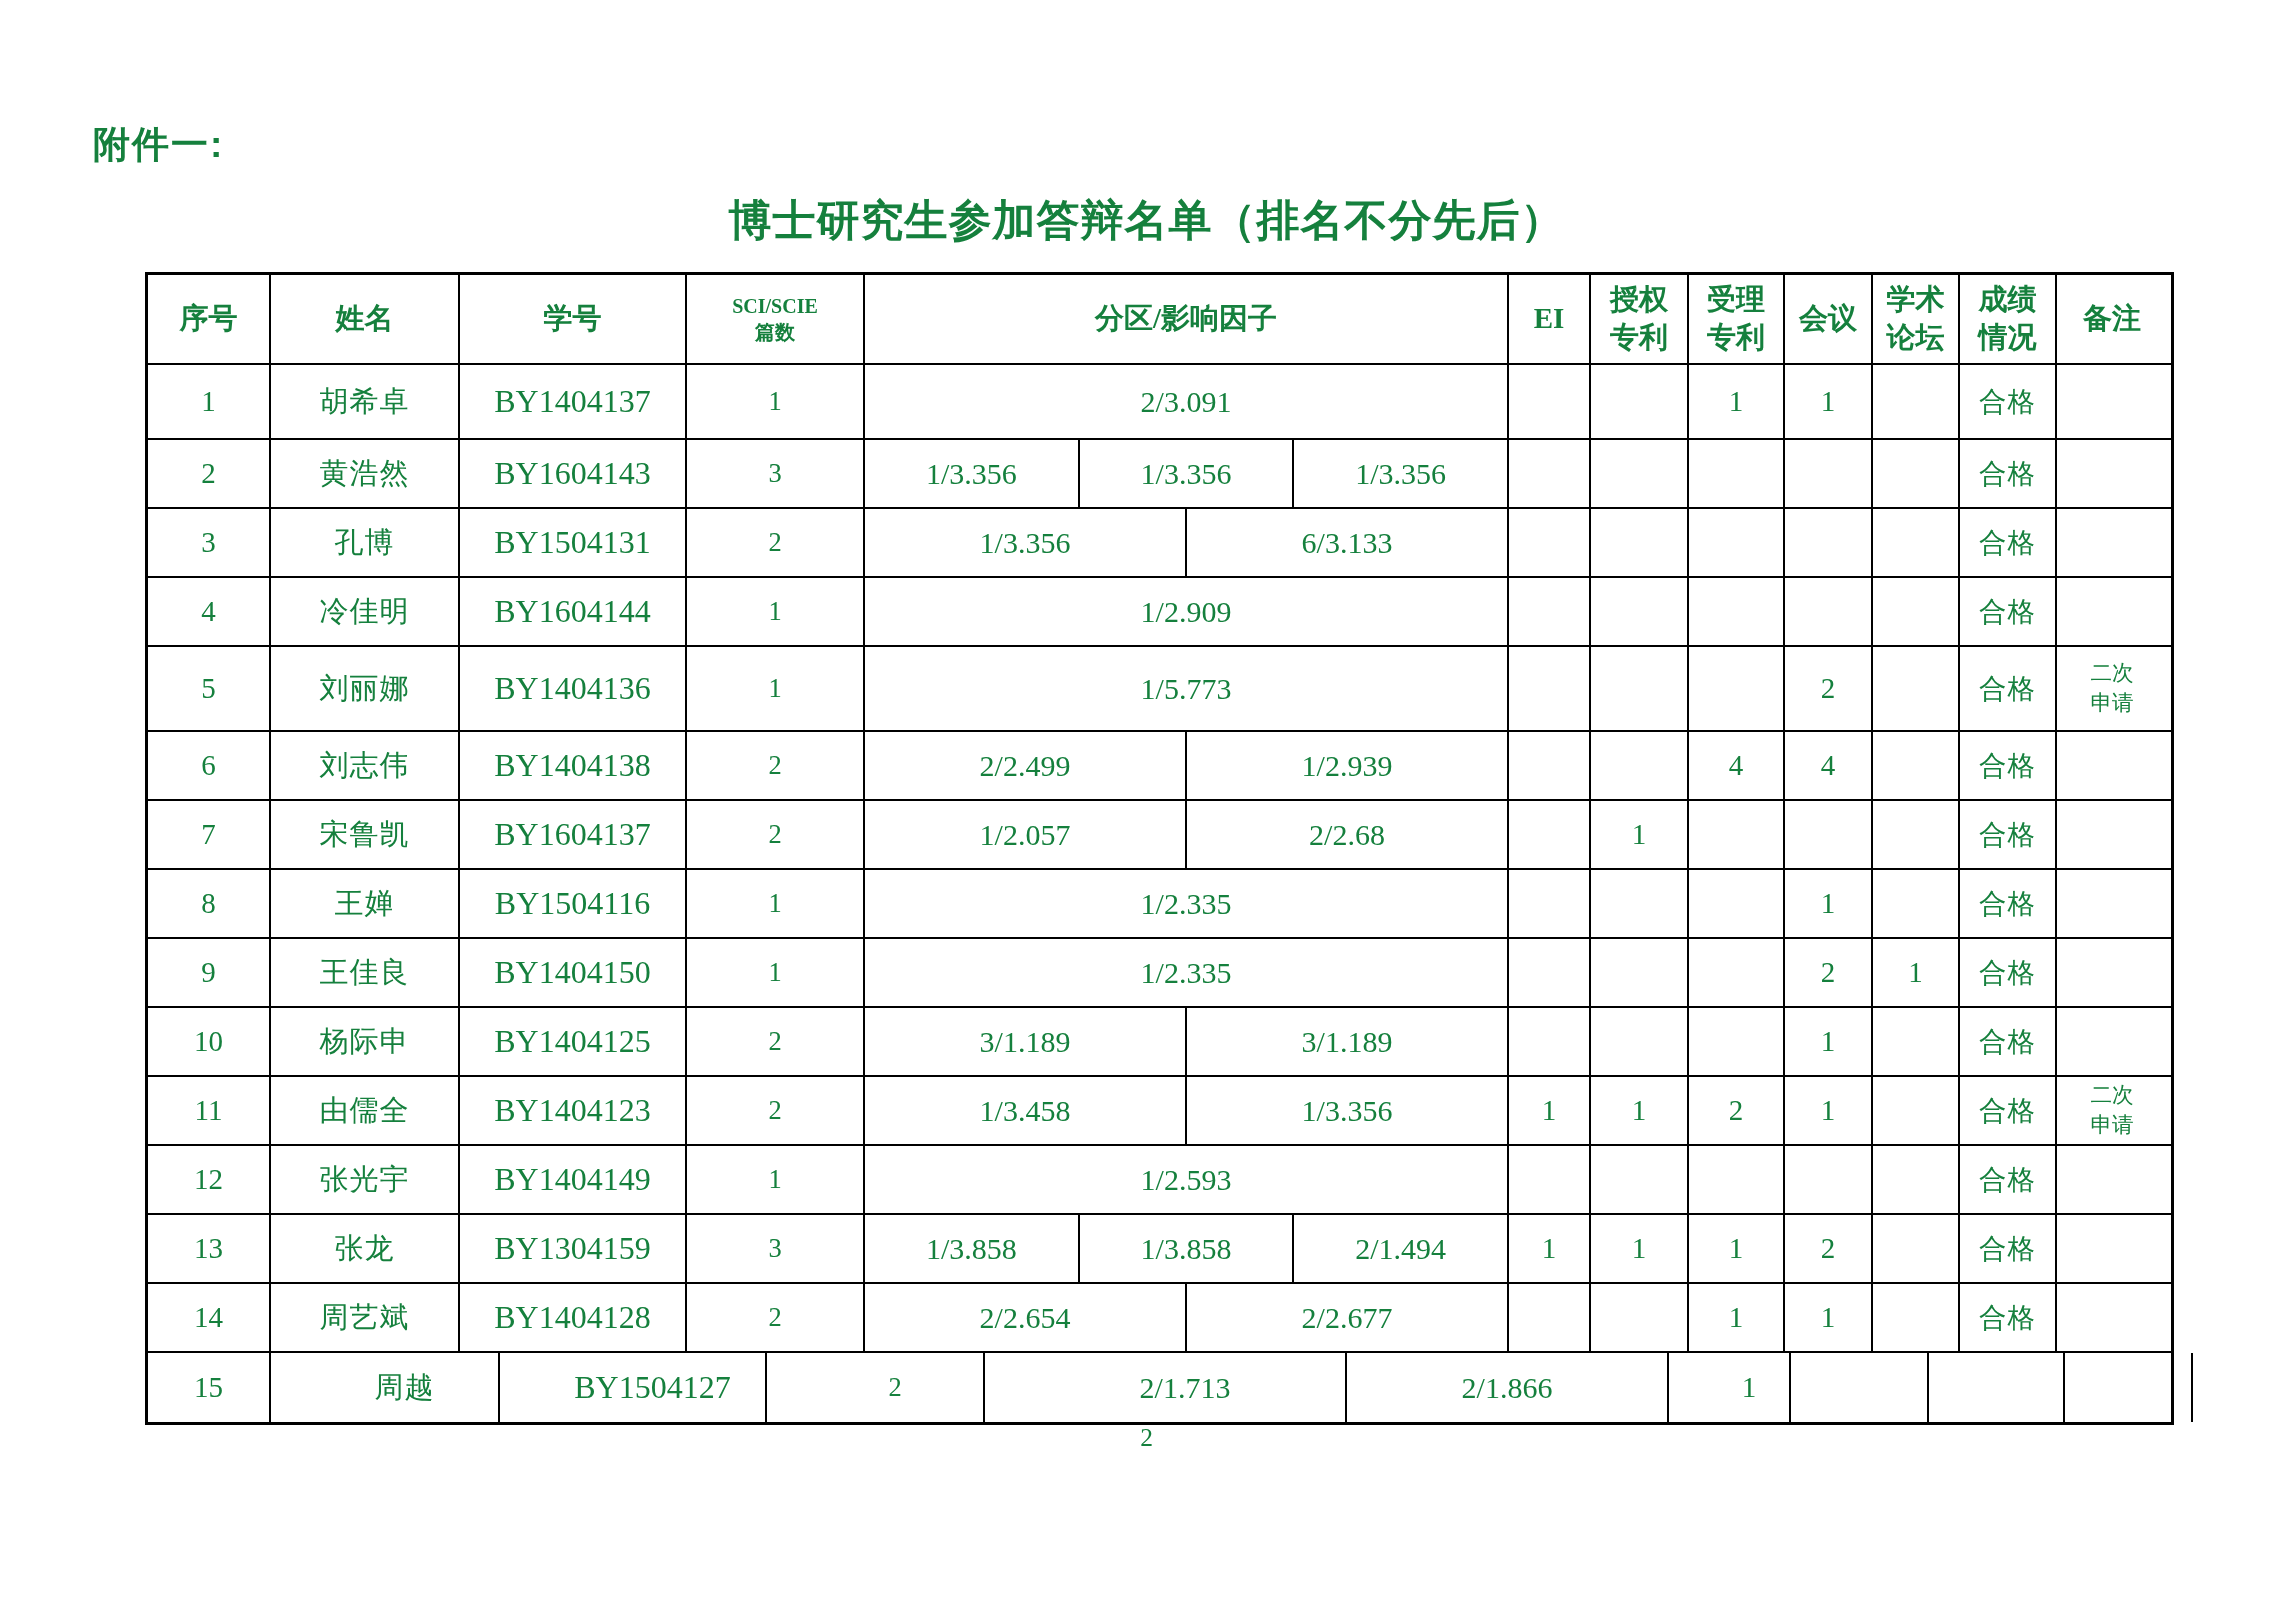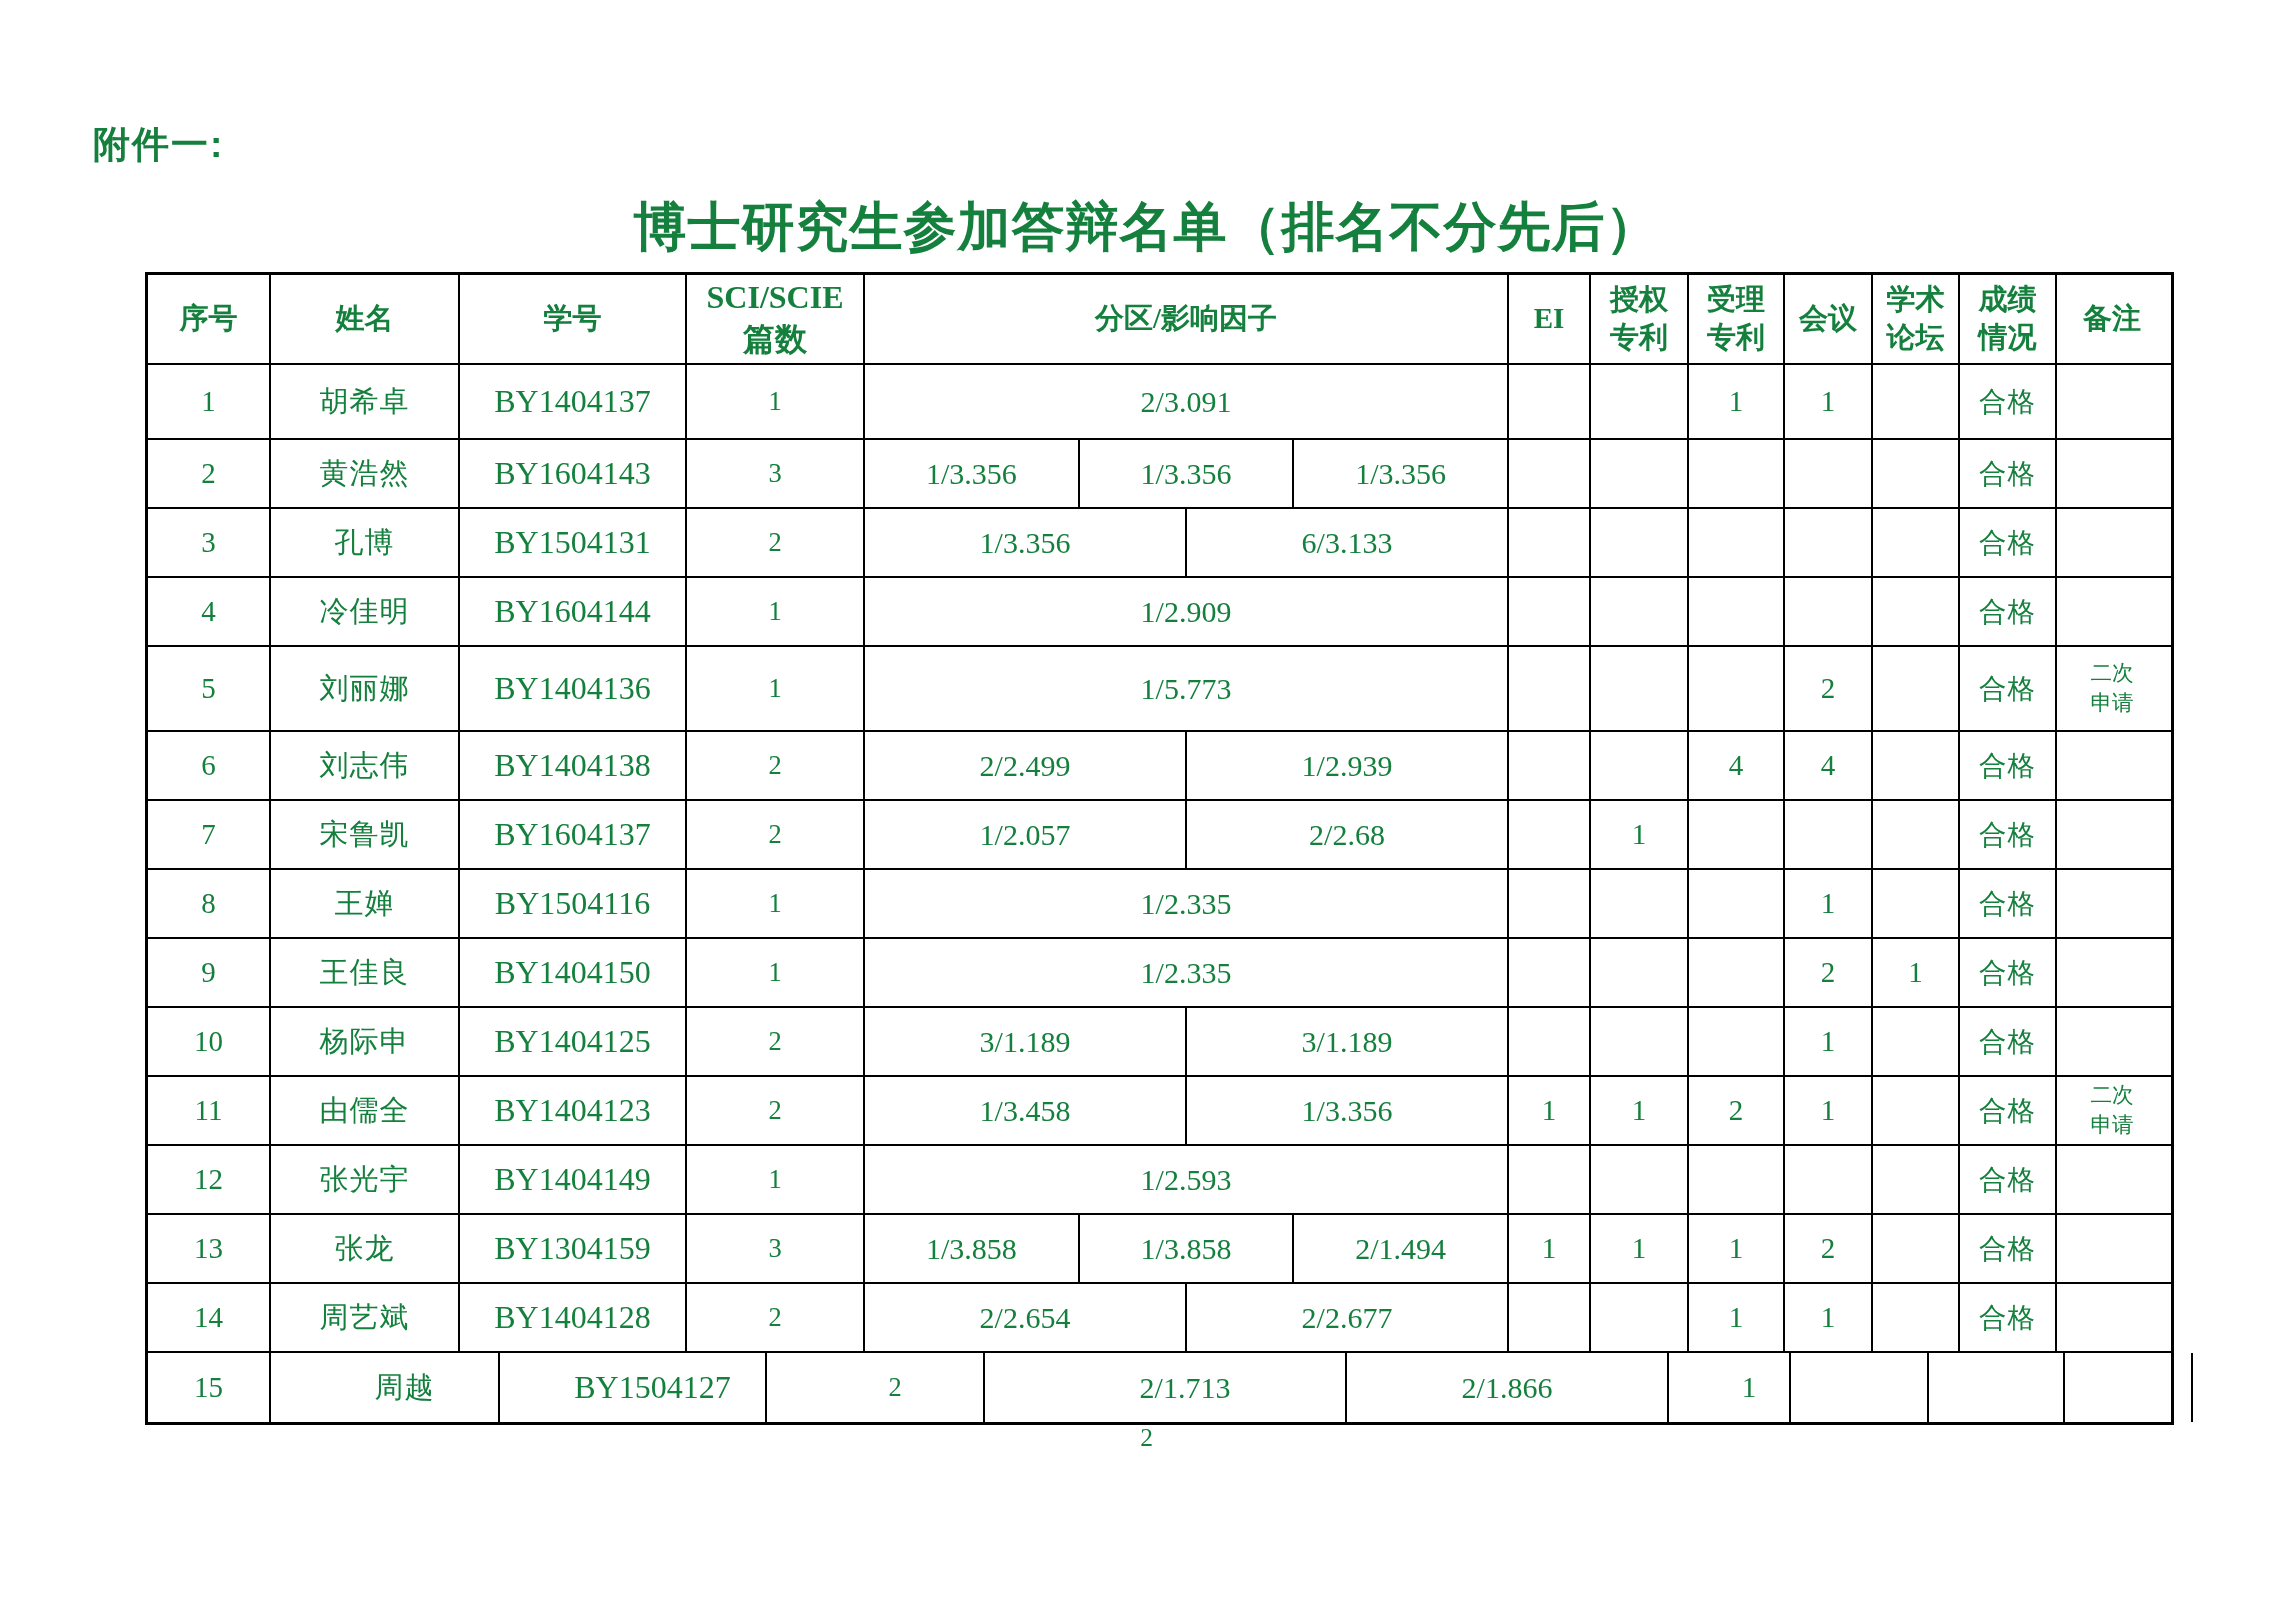--- a/index.html
+++ b/index.html
@@ -21,21 +21,21 @@
     font-weight: 700;
     font-family: "Liberation Sans", "DejaVu Sans", sans-serif;
     letter-spacing: 2px;
   }
   .title {
     position: absolute;
     left: 0;
     top: 192px;
     width: 100%;
     text-align: center;
-    font-size: 53px;
+    font-size: 43px;
     font-weight: 700;
     font-family: "Liberation Serif", "DejaVu Serif", serif;
     letter-spacing: 1px;
   }
   .roster {
     position: absolute;
     left: 135px;
     top: 272px;
     width: 2029px;
     border: 3.9px solid #000;
@@ -64,21 +64,21 @@
   .cell:last-child { border-right: none; }
   .c0{width:123px}.c1{width:189px}.c2{width:227px}.c3{width:178px}
   .c4{width:644px}.c5{width:82px}.c6{width:98px}.c7{width:96px}
   .c8{width:88px}.c9{width:87px}.c10{width:97px}.c11{width:110px}
   .hdr .cell {
     font-weight: 700;
     font-size: 29px;
     line-height: 1.3;
     white-space: pre-line;
   }
-  .hdr .c3 { font-size: 32px; }
+  .hdr .c3 { font-size: 20px; }
   .cell.idx   { font-size: 29px; }
   .cell.name  { font-size: 29px; letter-spacing: 1px; }
   .cell.sid   { font-size: 32px; }
   .cell.sci   { font-size: 26.5px; }
   .cell.num   { font-size: 29px; }
   .cell.result{ font-size: 27.4px; letter-spacing: 1px; }
   .cell.remark{ font-size: 21.6px; line-height: 1.35; white-space: pre-line; }
   .cell.factors { padding: 0; align-items: stretch; }
   .fsub {
     flex: 1 1 0;

